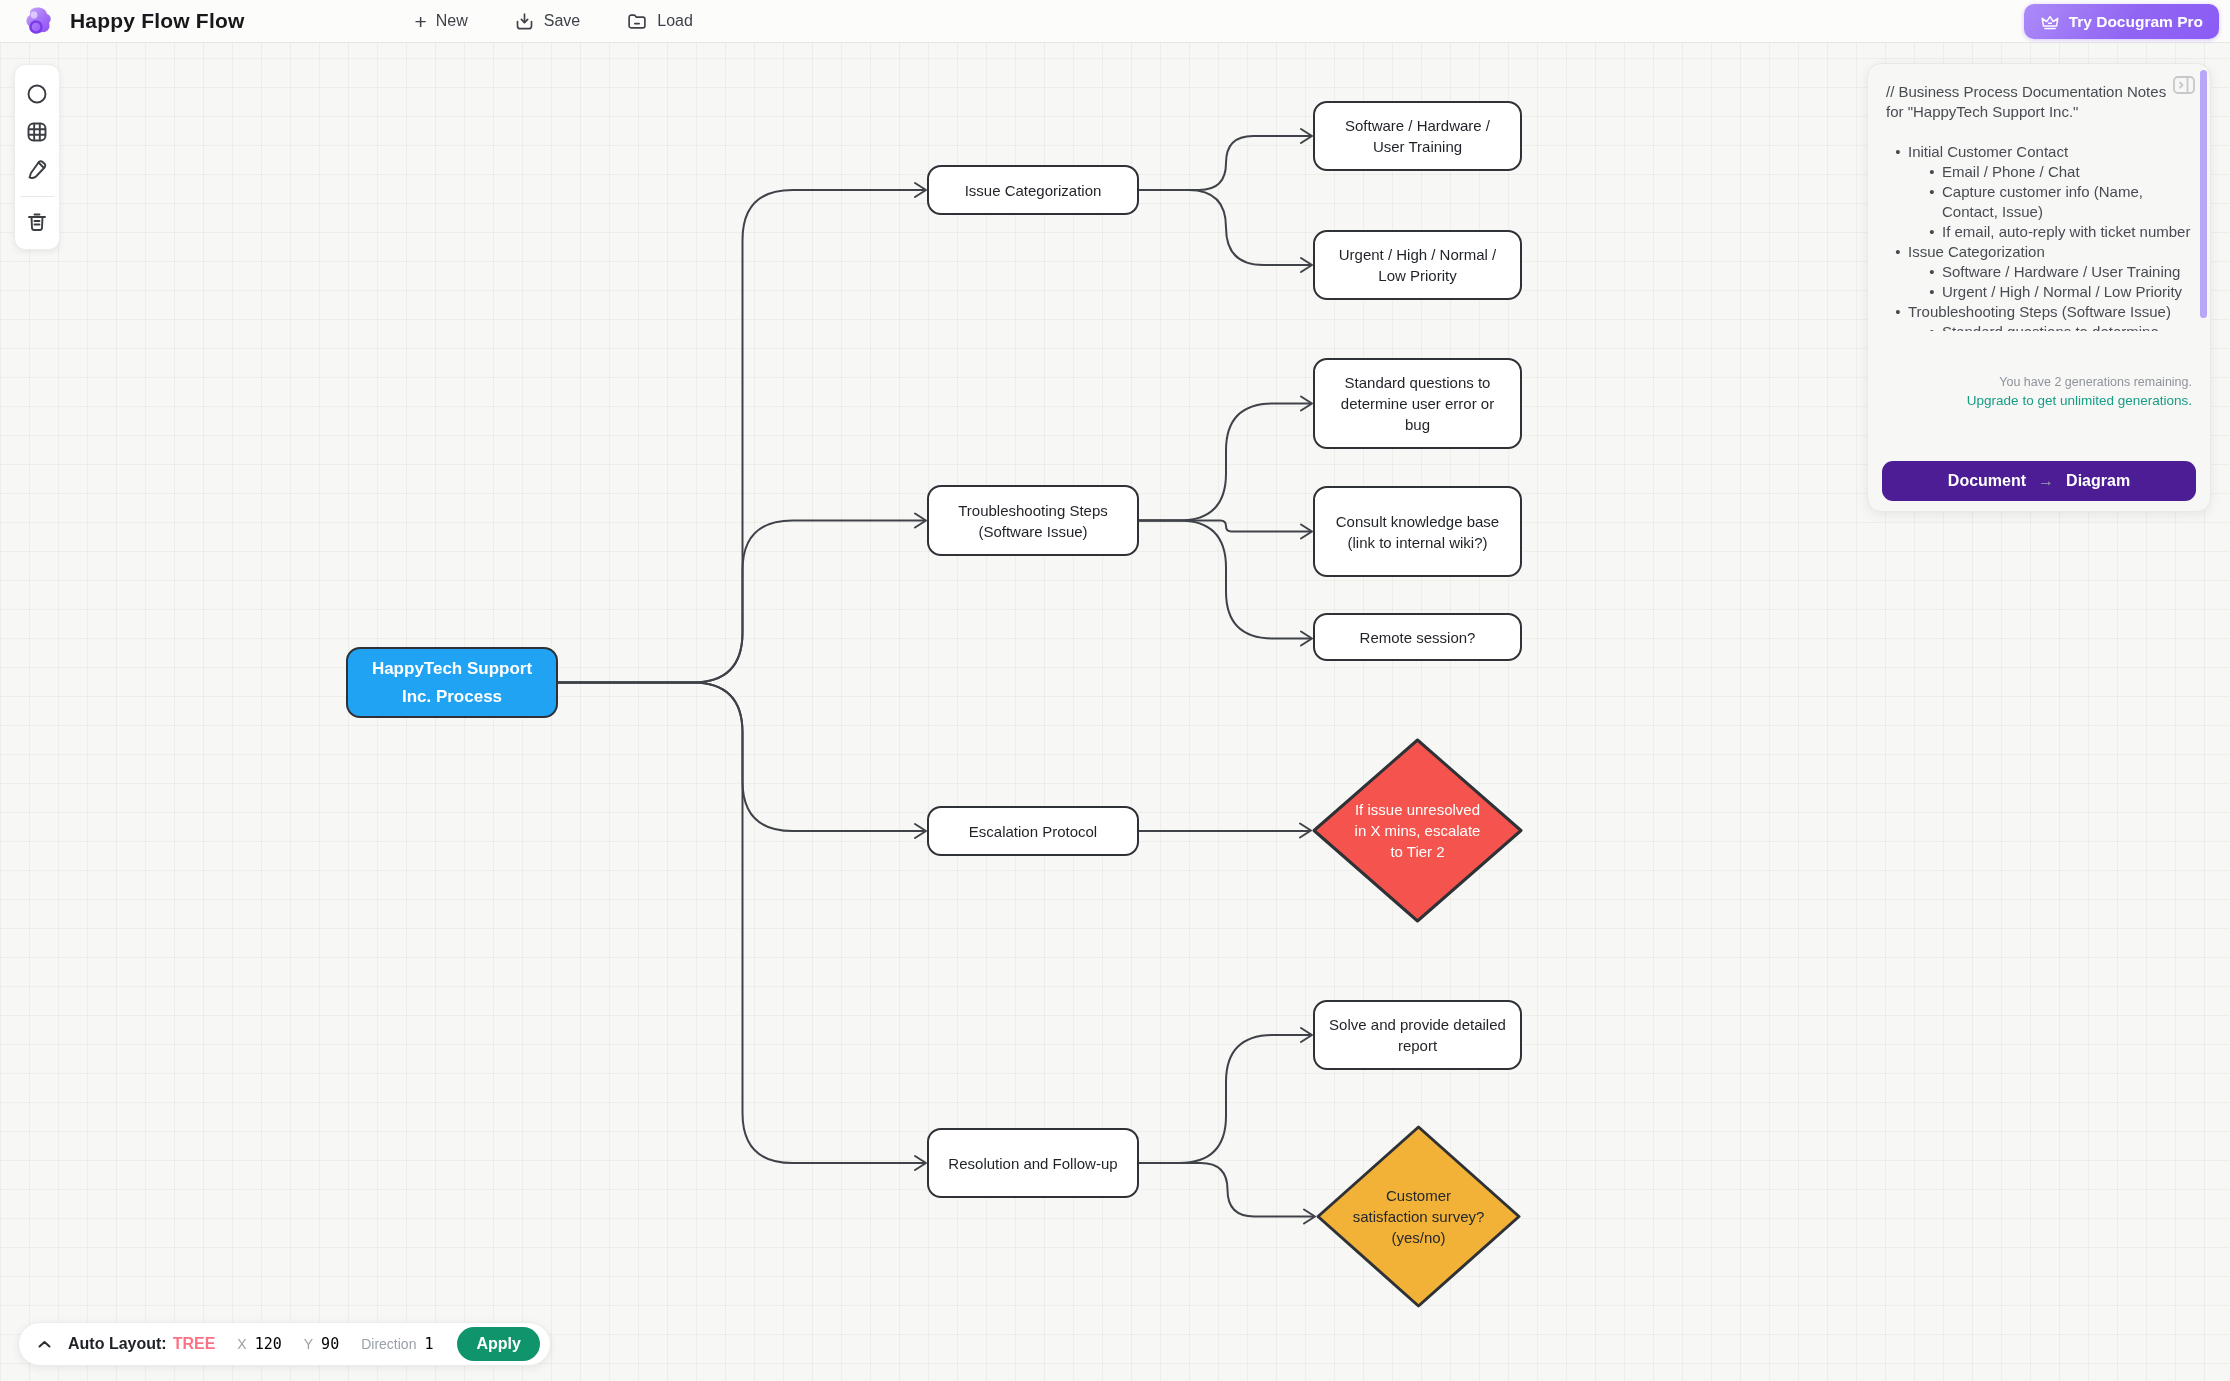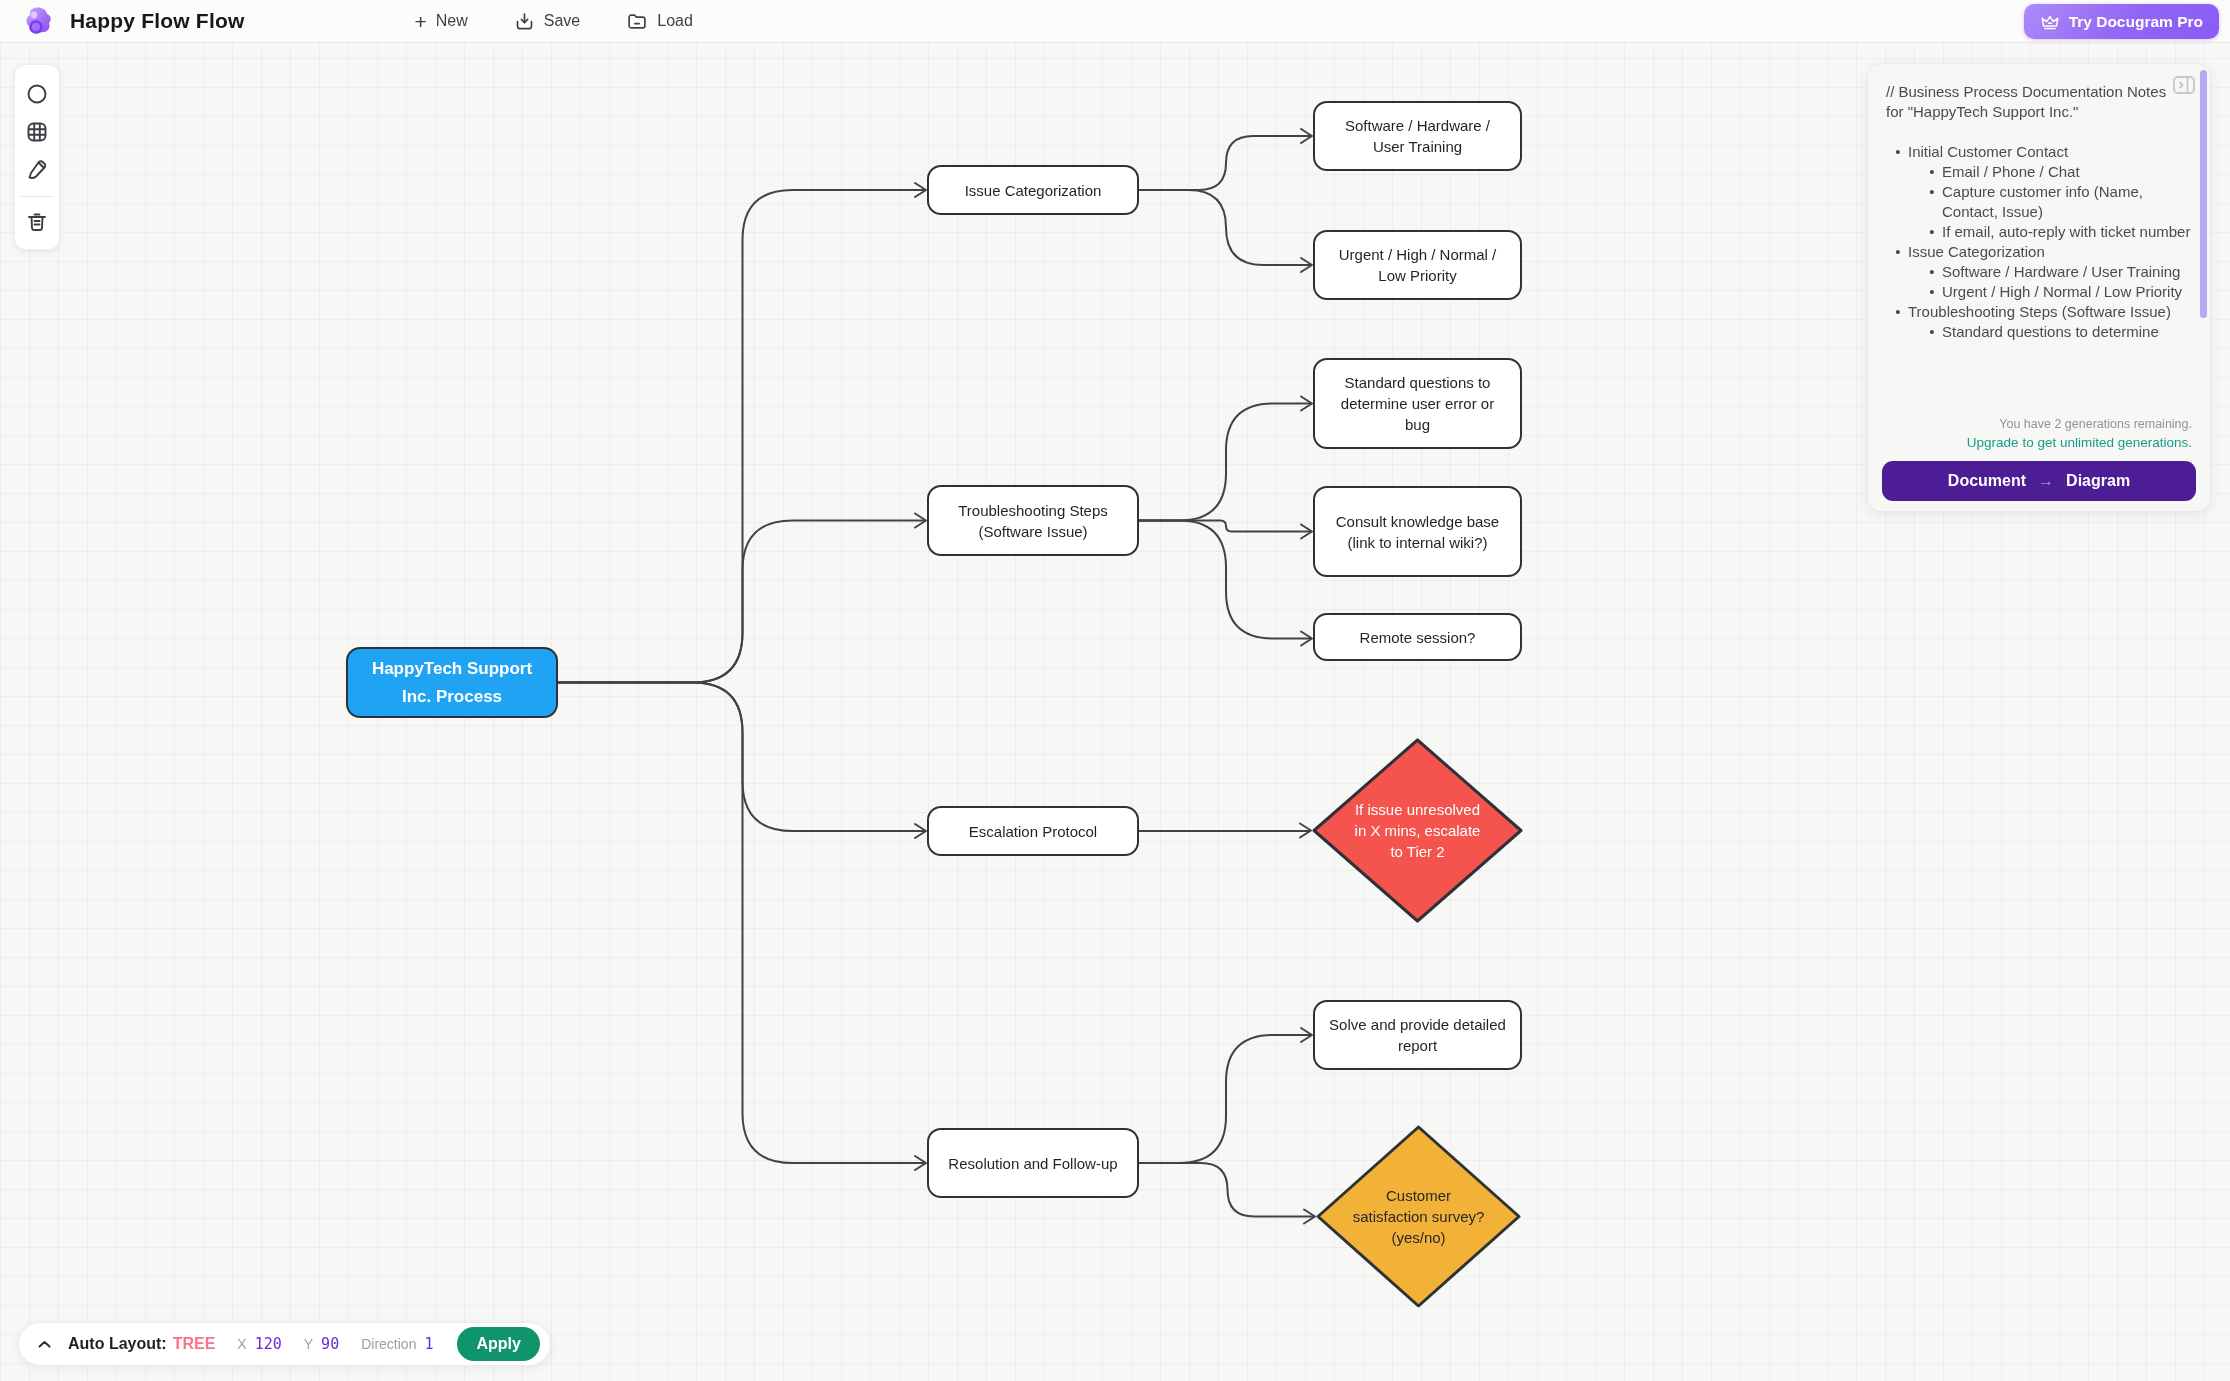--- a/index.html
+++ b/index.html
@@ -45,21 +45,21 @@
   .node.rect.primary { color:#fff; font-weight:700; font-size:17px; line-height:28px; }
   .node.diamond { background:transparent; border:none; padding:0; }
   .node.diamond svg { position:absolute; inset:0; }
   .dlabel { position:relative; width:66%; text-align:center; font-size:15px; line-height:21px; }
   .diamond.danger .dlabel { color:#fff; }
   .diamond.warning .dlabel { color:#26282C; }
 
   
   .panel { position:absolute; left:1867px; top:63px; width:344px; height:449px; background:#F7F7F6;
     border:1px solid #E9E9E6; border-radius:14px; box-shadow:0 3px 12px rgba(0,0,0,.07);
-    display:flex; flex-direction:column; padding:16px 14px 10px; z-index:40; }
+    display:flex; flex-direction:column; padding:16px 14px 10px; z-index:40;gap:42px; }
   .panel-toggle { position:absolute; top:9px; right:13px; background:none; border:none; cursor:pointer; padding:0; }
   .panel-scrollbar { position:absolute; top:6px; right:3px; width:7px; height:248px; border-radius:4px; background:#B7A7F6; cursor:pointer; }
   .notes-body { flex:1 1 auto; overflow:hidden; color:#484C52; font-size:15px; line-height:20px; cursor:text; }
   .notes-title { margin:2px 0 20px 4px; width:292px; }
   .bullet-row { display:flex; }
   .bullet-row .dot { flex:0 0 20px; text-align:center; }
   .bullet-row.lv1 { margin-left:6px; }
   .bullet-row.lv2 { margin-left:40px; }
   .btext { flex:1; }
   .gen-block { flex:0 0 auto; text-align:right; padding-right:4px; margin-top:-24px;
@@ -73,21 +73,21 @@
 
   
   .layout-bar { position:absolute; left:18px; top:1322px; height:44px; background:#fff; border:1px solid #ECECEA;
     border-radius:22px; box-shadow:0 2px 8px rgba(0,0,0,.07); display:flex; align-items:center;
     padding:0 10px 0 16px; gap:14px; z-index:40; }
   .chev-up { background:none; border:none; cursor:pointer; display:flex; align-items:center; padding:0 2px; }
   .lb-label { font-size:16px; font-weight:800; color:#1E2126; }
   .lb-mode { font-size:16px; font-weight:800; color:#FB7185; margin-left:-8px; }
   .lb-field { display:flex; align-items:center; gap:8px; margin-left:8px; }
   .lb-key { font-size:14px; color:#9BA0A8; }
-  .lb-val { font-family:"DejaVu Sans Mono","Liberation Mono",monospace; font-size:15px; color:#6d28d9; cursor:text; }
+  .lb-val { font-family:"DejaVu Sans Mono","Liberation Mono",monospace; font-size:15px; color:#000000; cursor:text; }
   .apply-btn { background:#10946B; color:#fff; border:none; border-radius:17px; height:34px; padding:0 19px;
     font-size:16px; font-weight:700; font-family:inherit; cursor:pointer; margin-left:10px; }
 </style>
 </head>
 <body>
 
 <div class="canvas">
   <svg id="edges-svg" width="2230" height="1381">
       <path d="M 558 682.5 H 692.5 Q 742.5 682.5 742.5 632.5 V 240 Q 742.5 190 792.5 190 H 924" fill="none" stroke="#3F4349" stroke-width="2" stroke-linecap="round" stroke-linejoin="round"></path>
       <path d="M 915 183 L 926 190 L 915 197" fill="none" stroke="#3F4349" stroke-width="2" stroke-linecap="round" stroke-linejoin="round"></path>

